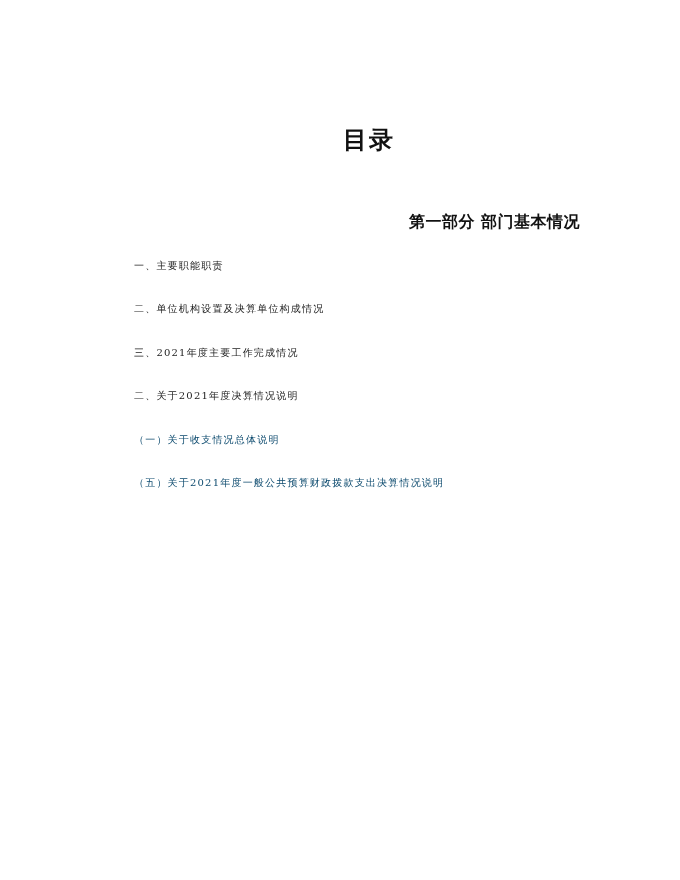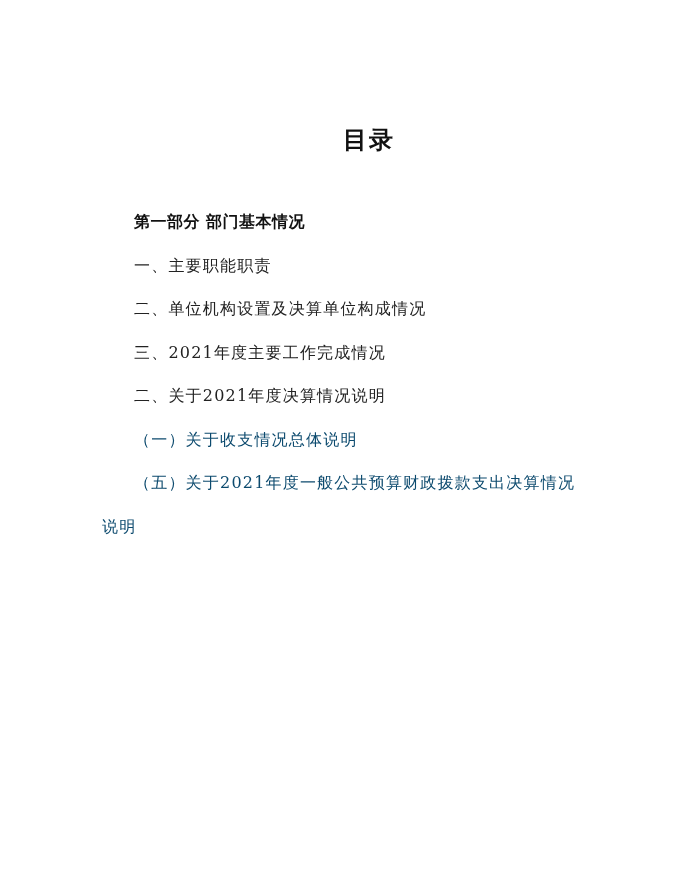--- a/index.html
+++ b/index.html
@@ -37,32 +37,33 @@
       margin: 0;
     }
     .toc {
       position: absolute;
       left: 102px;
       top: 200px;
       width: 478px;
     }
     .toc-line {
       display: block;
-      font-size: 16px;
+      font-size: 10px;
       line-height: 43.5px;
       letter-spacing: 1.2px;
       white-space: normal;
       cursor: pointer;
     }
     .toc-line.part {
       font-family: "DejaVu Sans", "Liberation Sans", sans-serif;
       font-weight: bold;
       font-size: 16px;
       padding-left: 32px;
       letter-spacing: 0.5px;
+      text-align: right;
     }
     .toc-line.level1 {
       padding-left: 32px;
       color: #222222;
     }
     .toc-line.level2 {
       text-indent: 32px;
       color: #0c4a6e;
     }
   </style>

